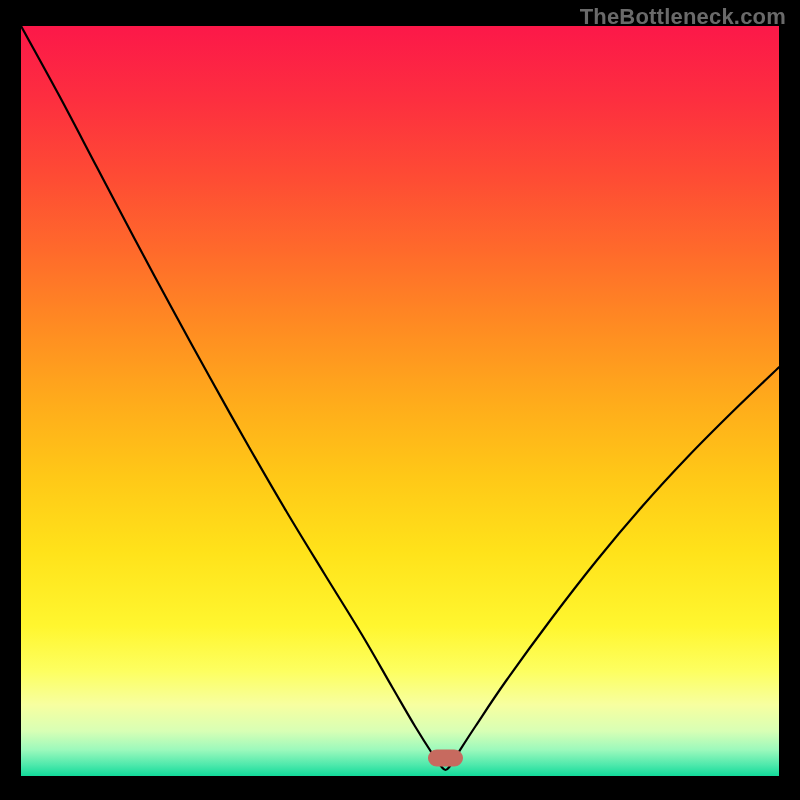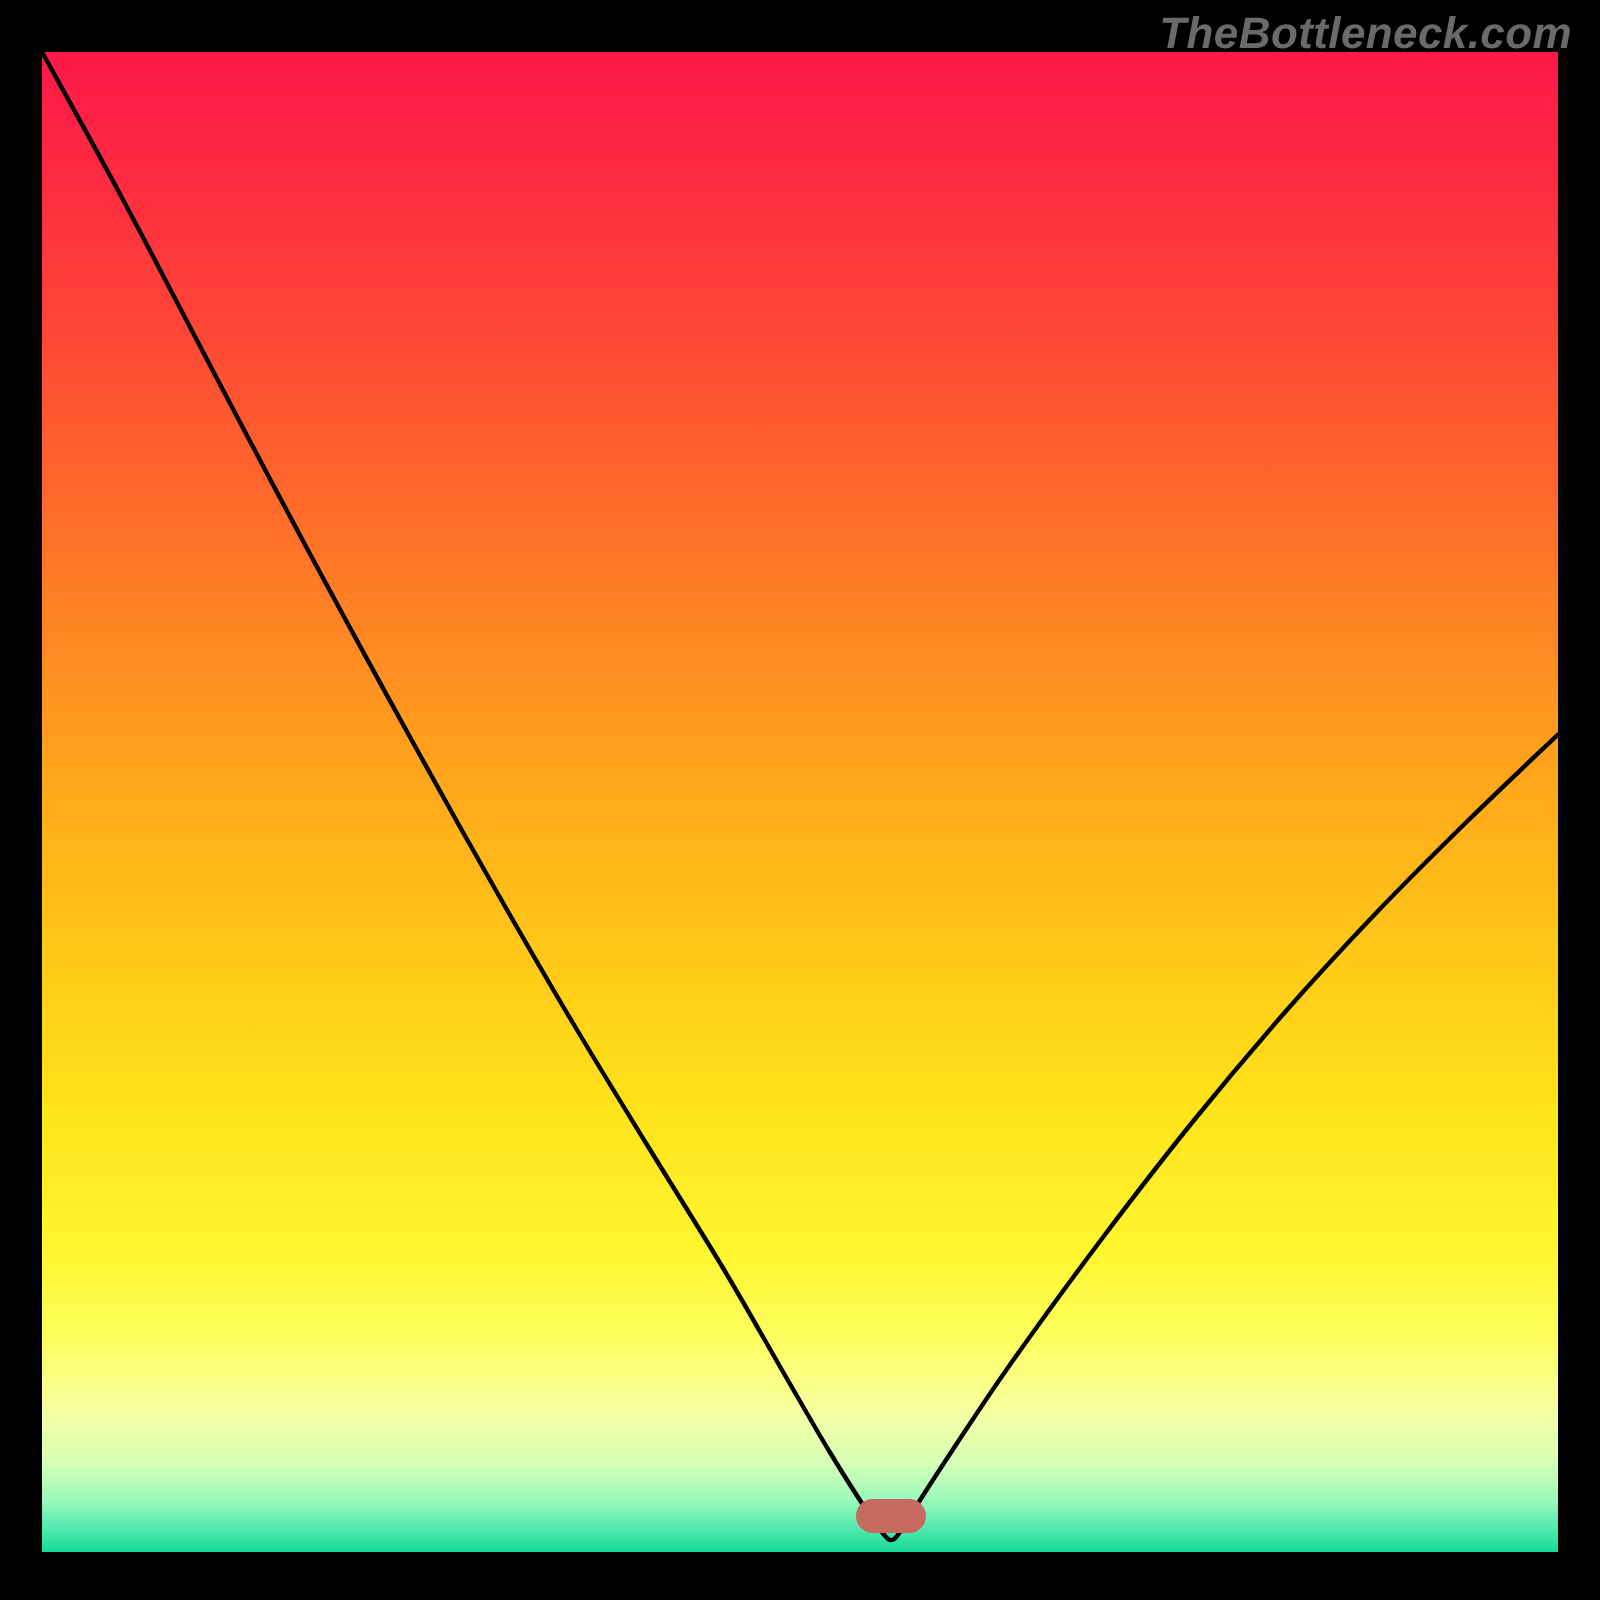--- a/index.html
+++ b/index.html
@@ -19,21 +19,20 @@
   }
   .watermark {
     position: absolute;
     top: 4px;
     right: 14px;
     color: #6a6a6a;
     font-size: 22px;
     font-weight: 600;
     letter-spacing: 0.2px;
     z-index: 5;
-    font-style: italic;
   }
   .plot {
     position: absolute;
     left: 21px;
     top: 26px;
     width: 758px;
     height: 750px;
     overflow: hidden;
   }
   svg {

